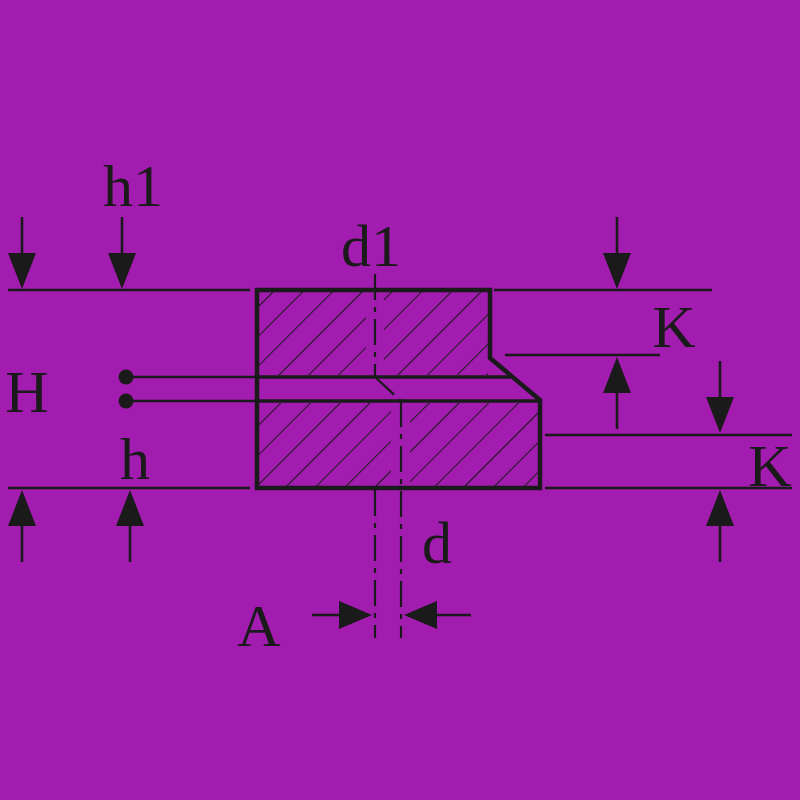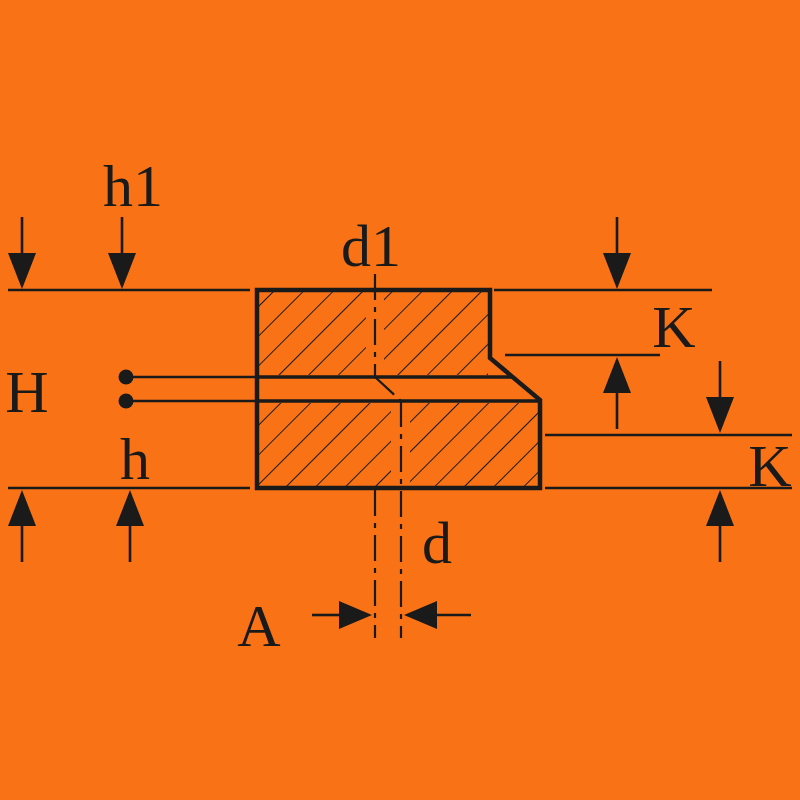--- a/index.html
+++ b/index.html
@@ -4,21 +4,21 @@
 <style>
   html, body {
     margin: 0;
     padding: 0;
     background: #ffffff;
   }
   .canvas {
     position: relative;
     width: 800px;
     height: 800px;
-    background: #f97316;
+    background: #a21caf;
     overflow: hidden;
   }
   svg text {
     font-family: "Liberation Serif", "DejaVu Serif", serif;
     font-size: 60px;
     fill: #1a1a1a;
   }
 </style>
 </head>
 <body>

